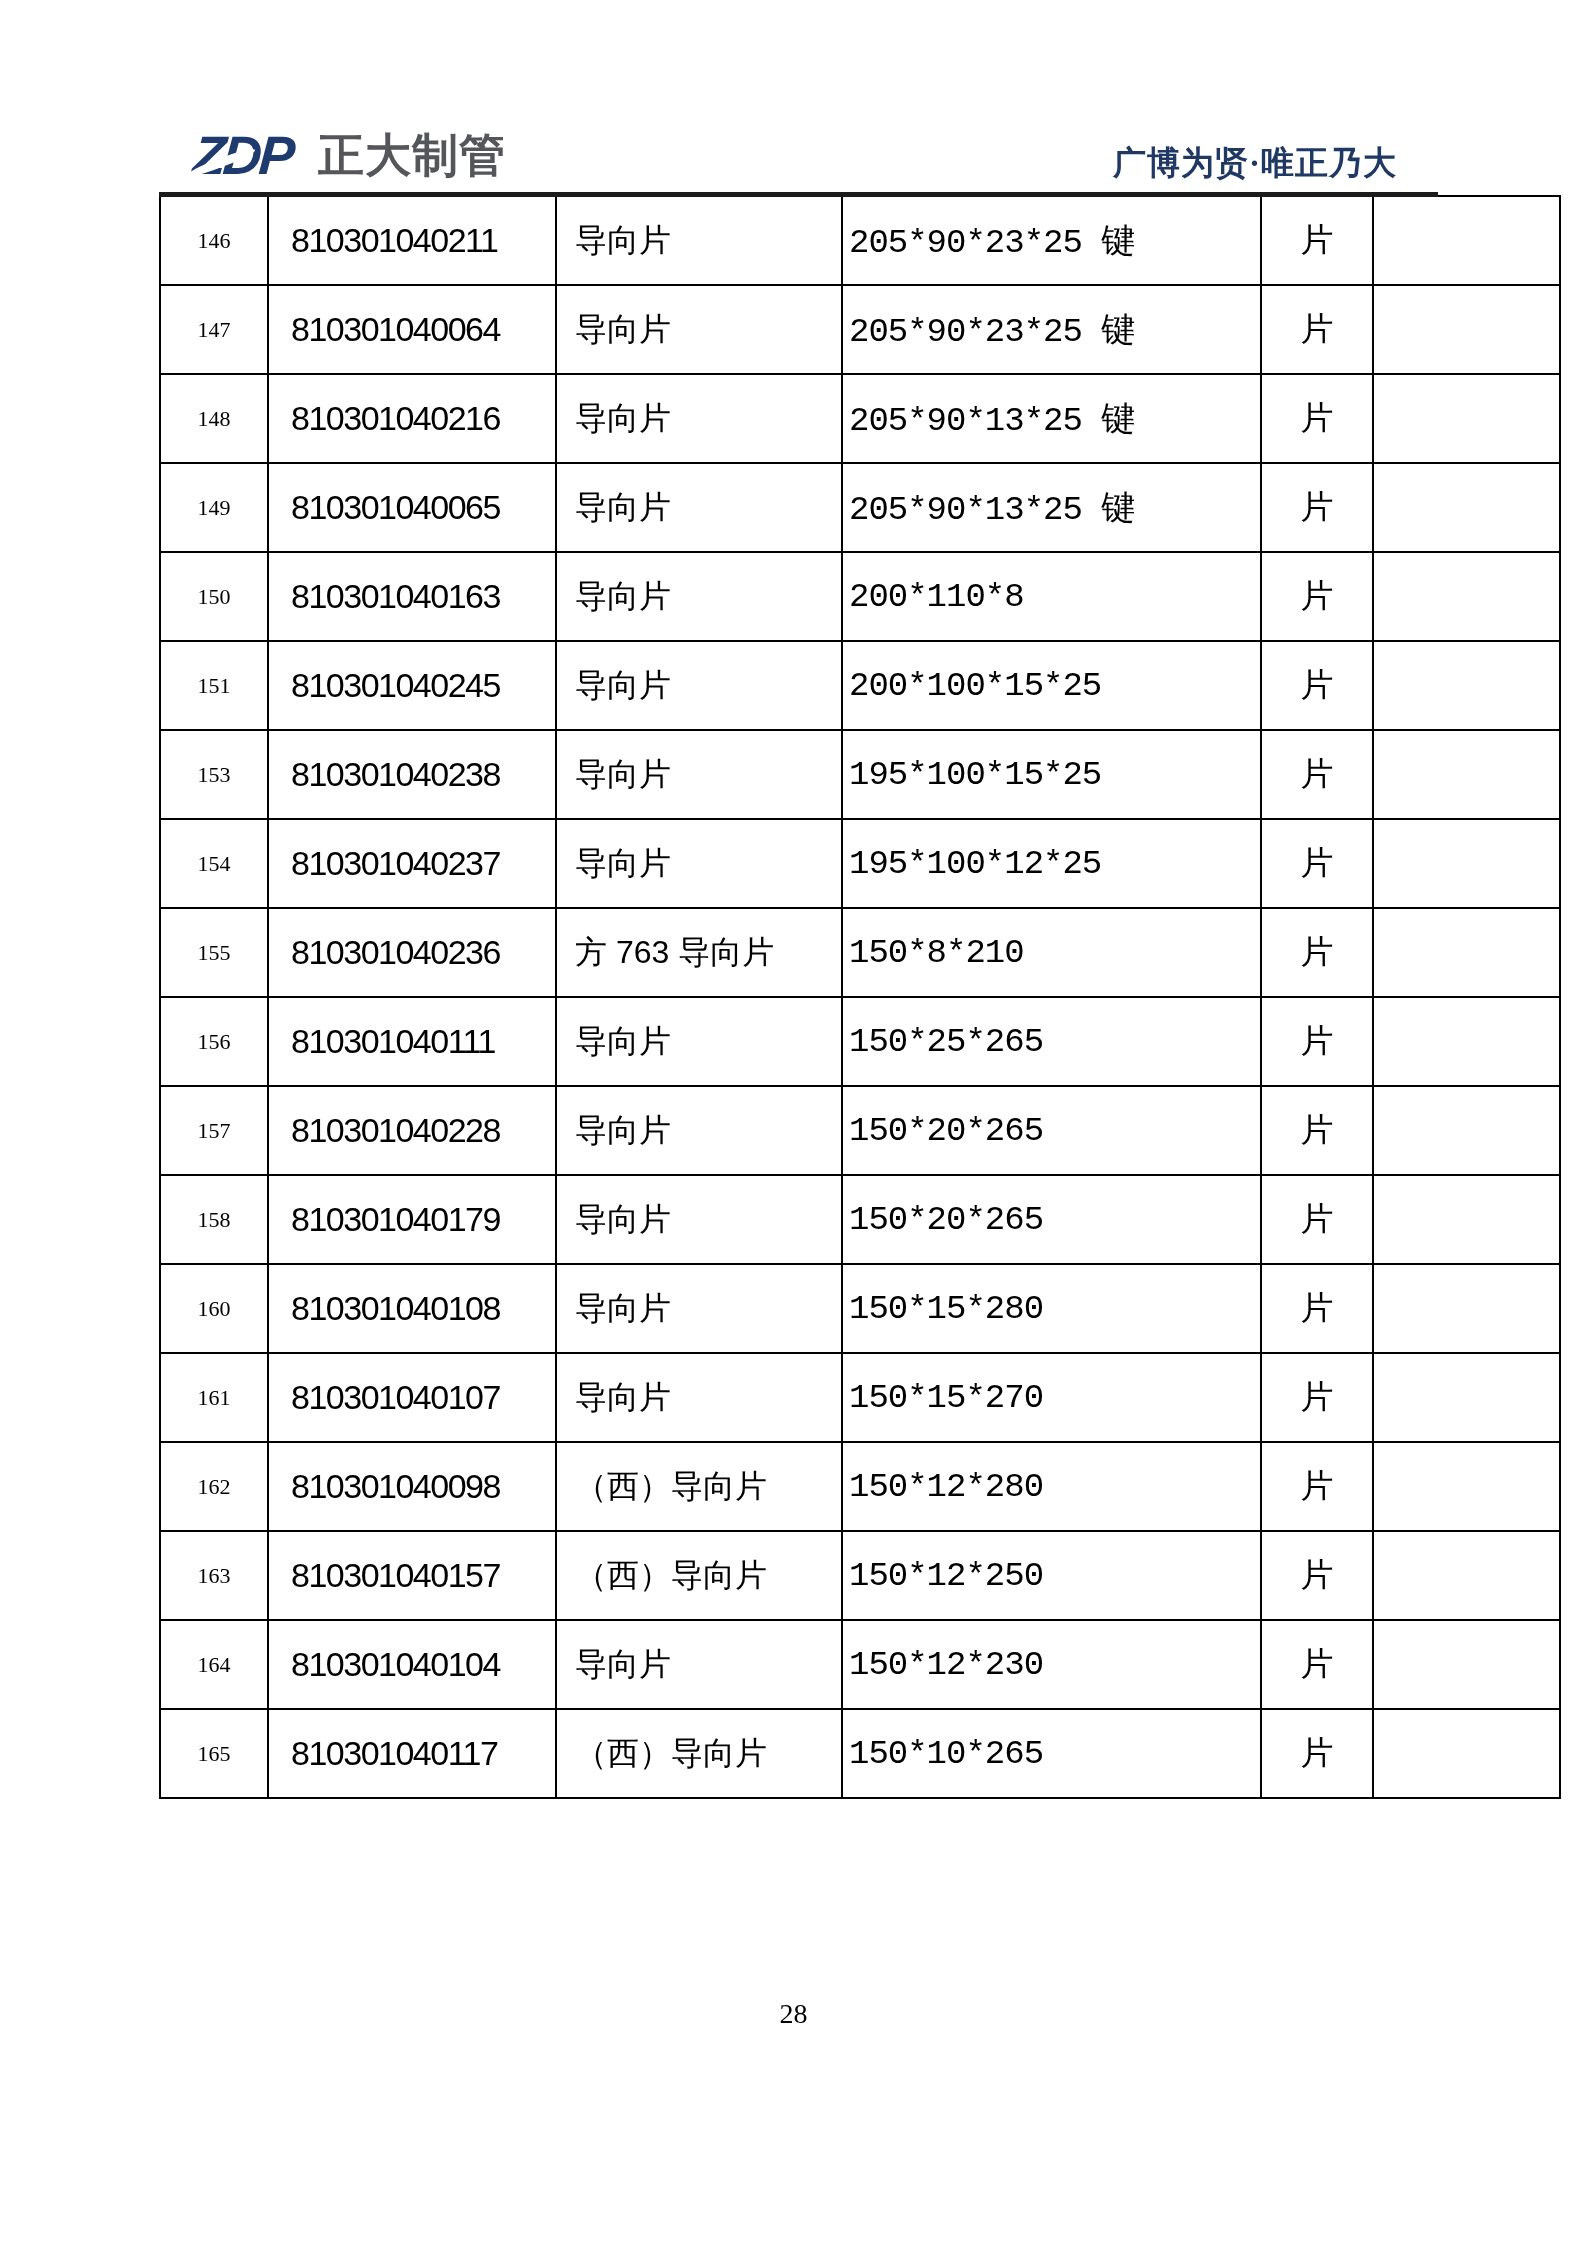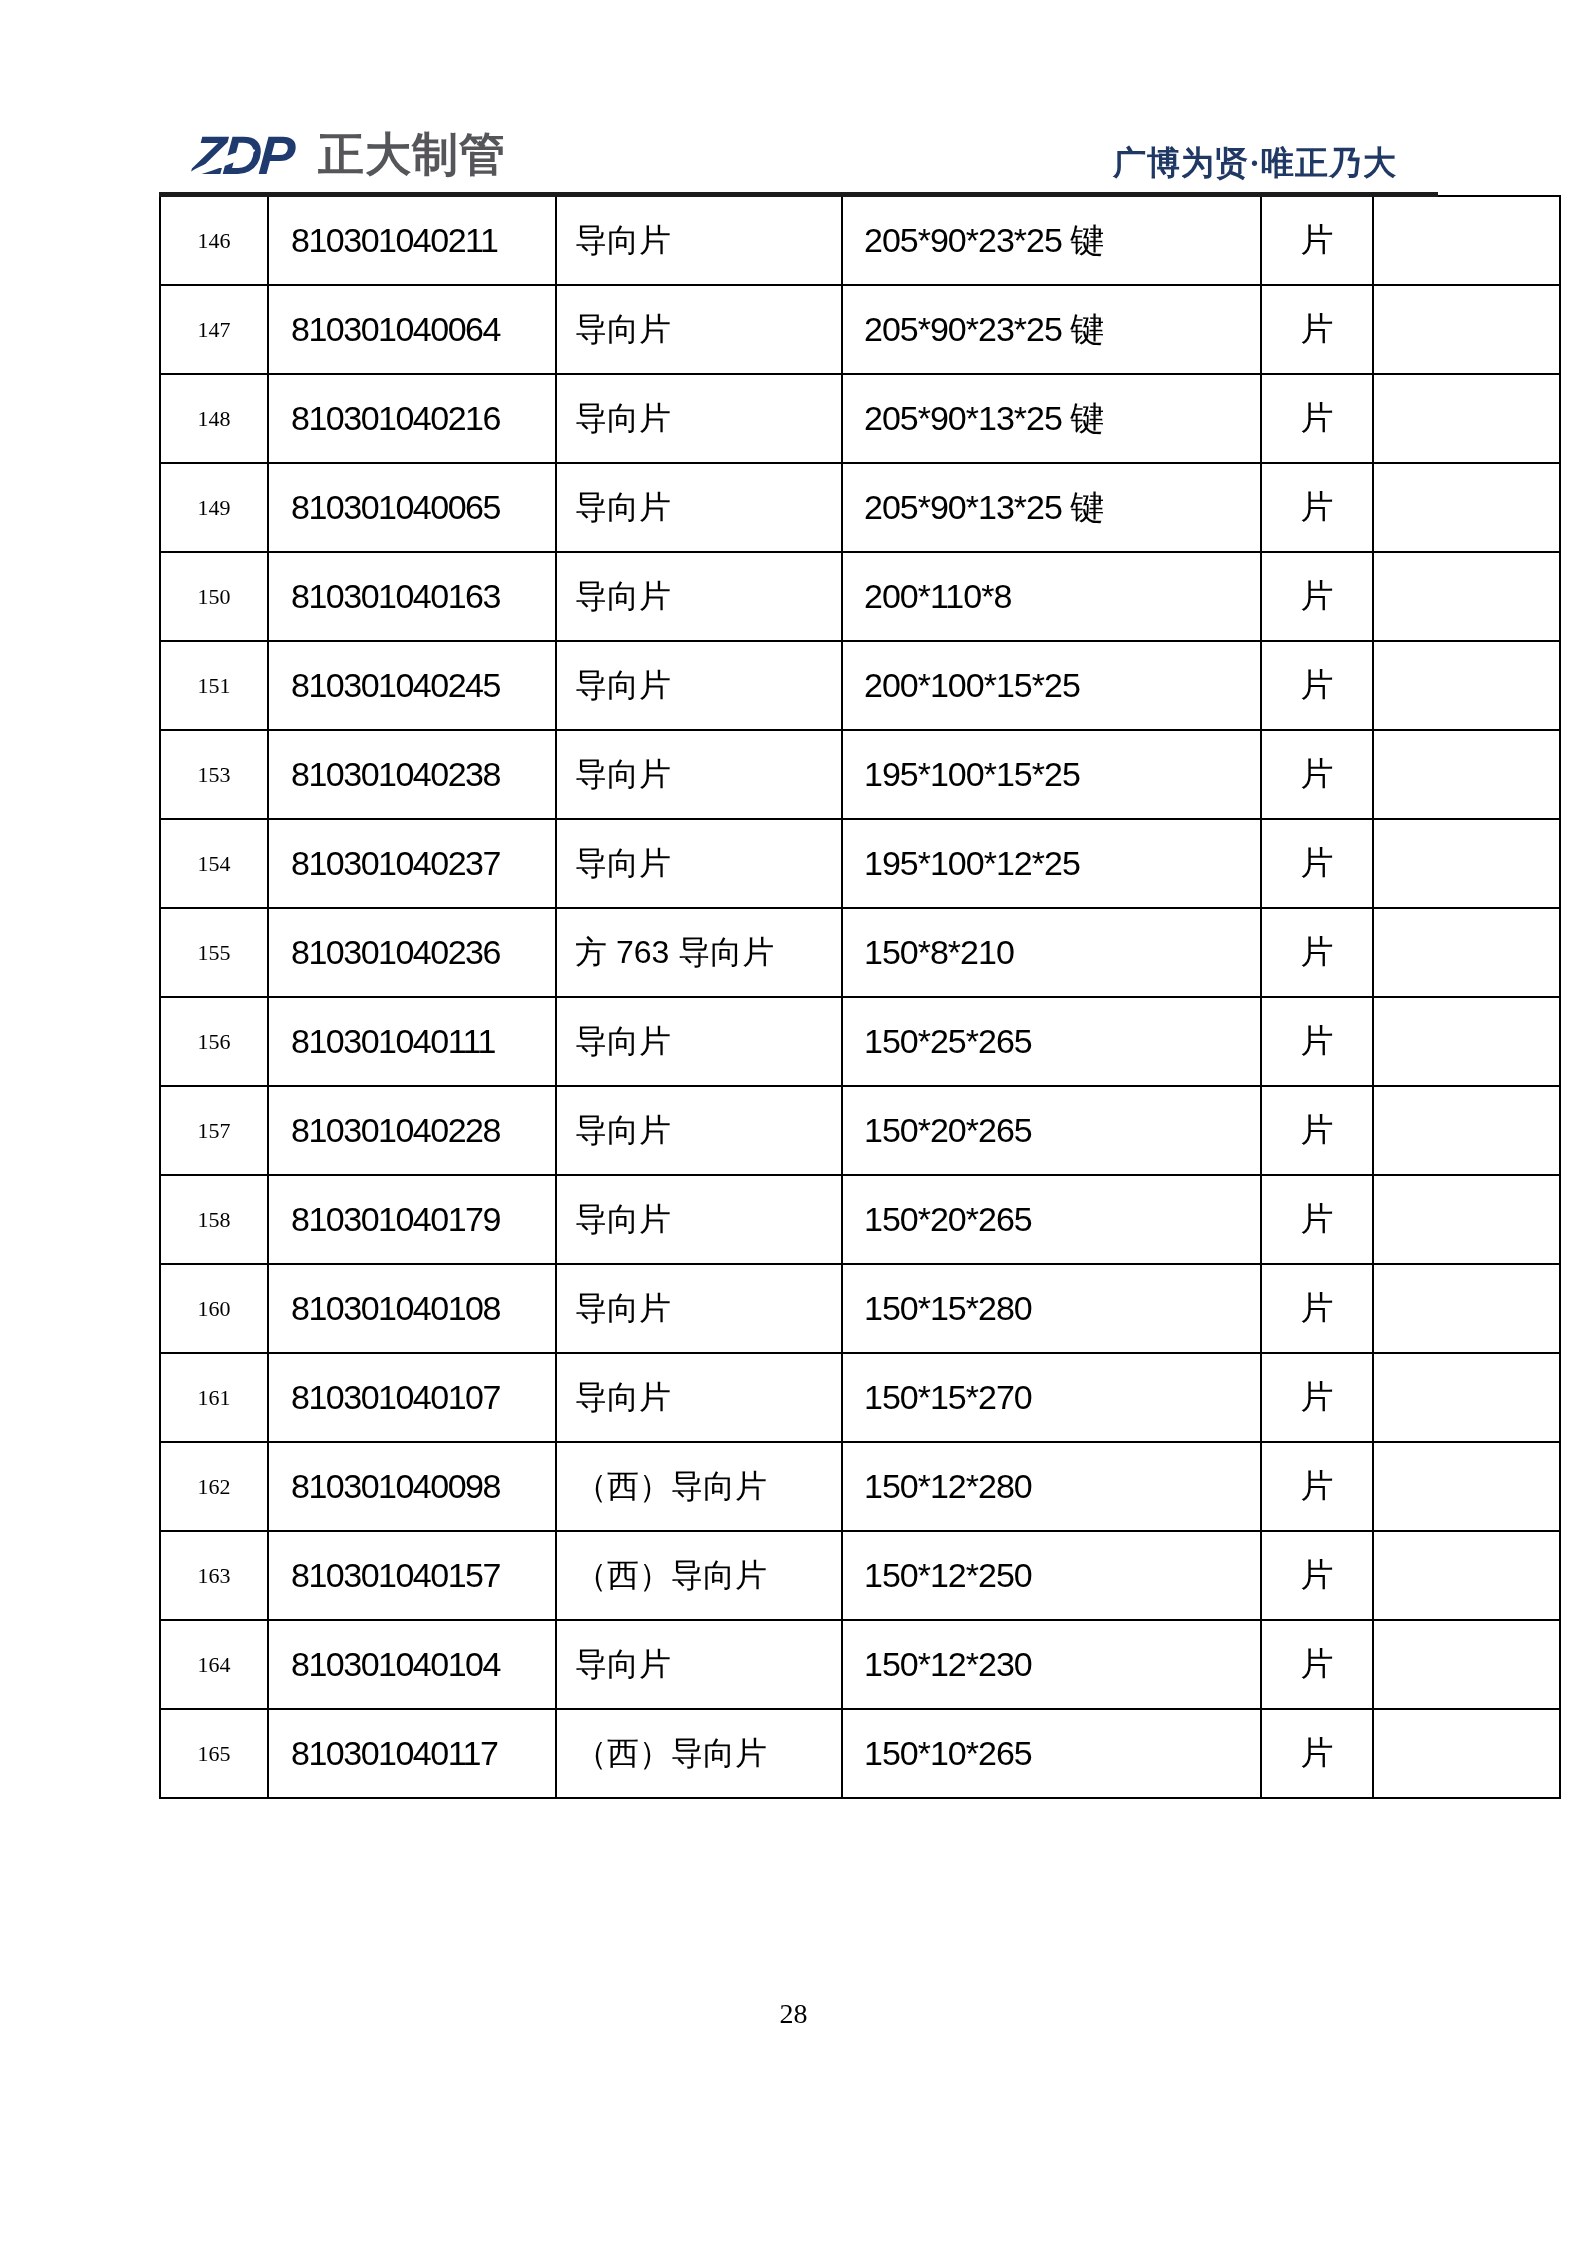--- a/index.html
+++ b/index.html
@@ -28,21 +28,21 @@
   }
   .logo-swoosh {
     position: absolute; left: -6px; top: 30px;
     width: 70px; height: 9px;
     background: #ffffff;
     border-radius: 50% / 60%;
     transform: rotate(-21deg);
   }
   .logo-cn {
     position: absolute; left: 318px; top: 132px;
-    font-family: Liberation Serif, serif;
+    font-family: Liberation Sans, sans-serif;
     font-weight: bold;
     font-size: 46px; line-height: 1;
     color: #55565a;
     letter-spacing: 1px;
   }
   .slogan {
     position: absolute; top: 147px; right: 190px;
     font-family: Liberation Serif, serif;
     font-weight: bold;
     font-size: 33px; line-height: 1;
@@ -89,22 +89,22 @@
     font-size: 34px;
     letter-spacing: -1.5px;
     margin-left: 8px;
   }
   td.name {
     padding-left: 18px;
     font-family: "Liberation Sans", sans-serif;
     font-size: 32px;
   }
   td.spec {
-    padding-left: 21px;
-    font-family: Liberation Sans, sans-serif;
+    padding-left: 6px;
+    font-family: Liberation Mono, monospace;
     font-size: 34px;
     letter-spacing: -1px;
   }
   td.unit {
     text-align: center;
     font-family: "Liberation Serif", serif;
     font-size: 33px;
   }
 
   

